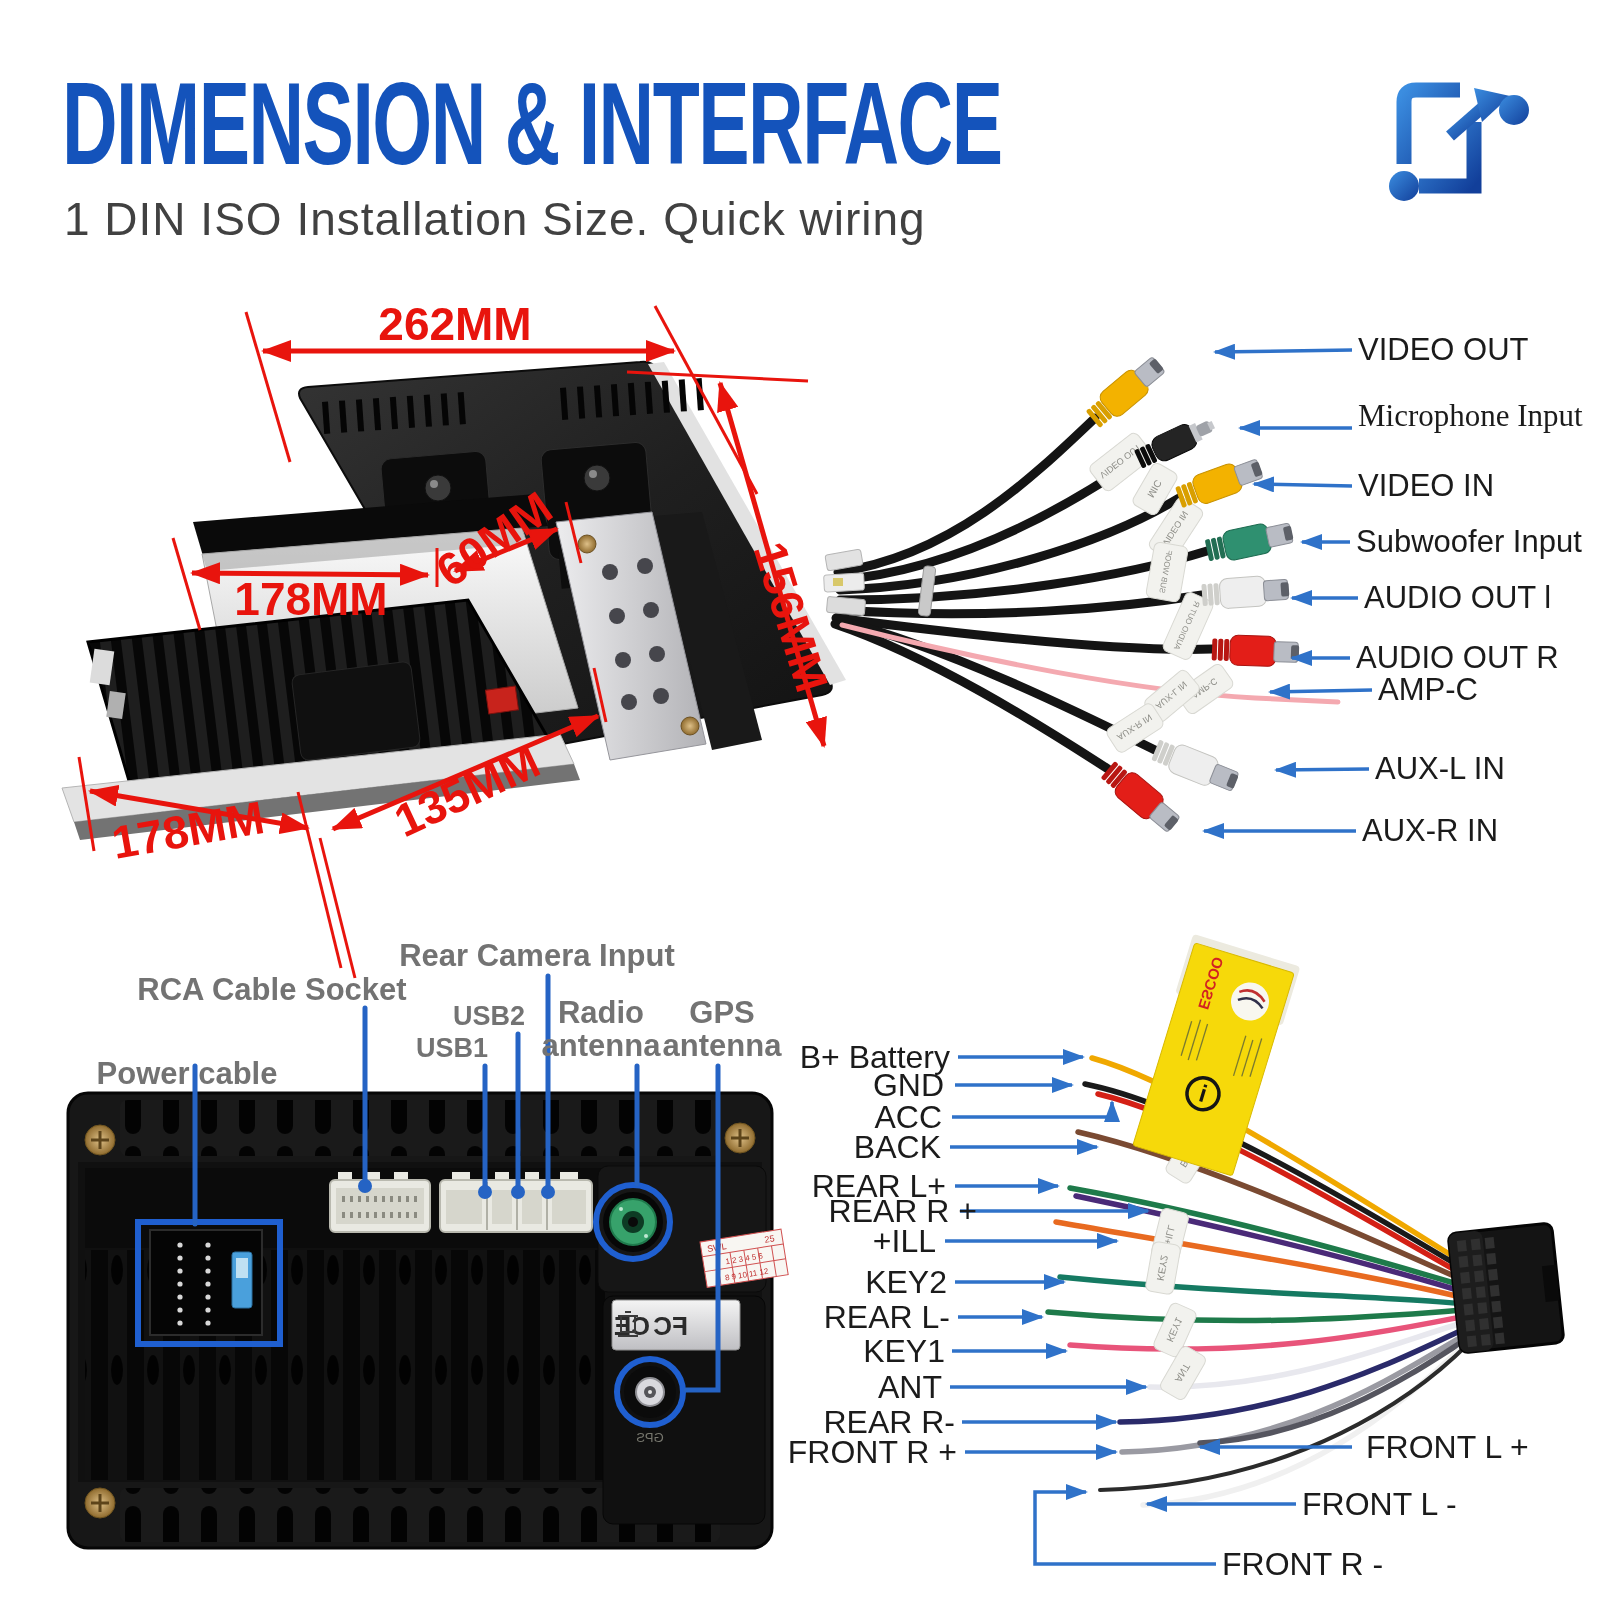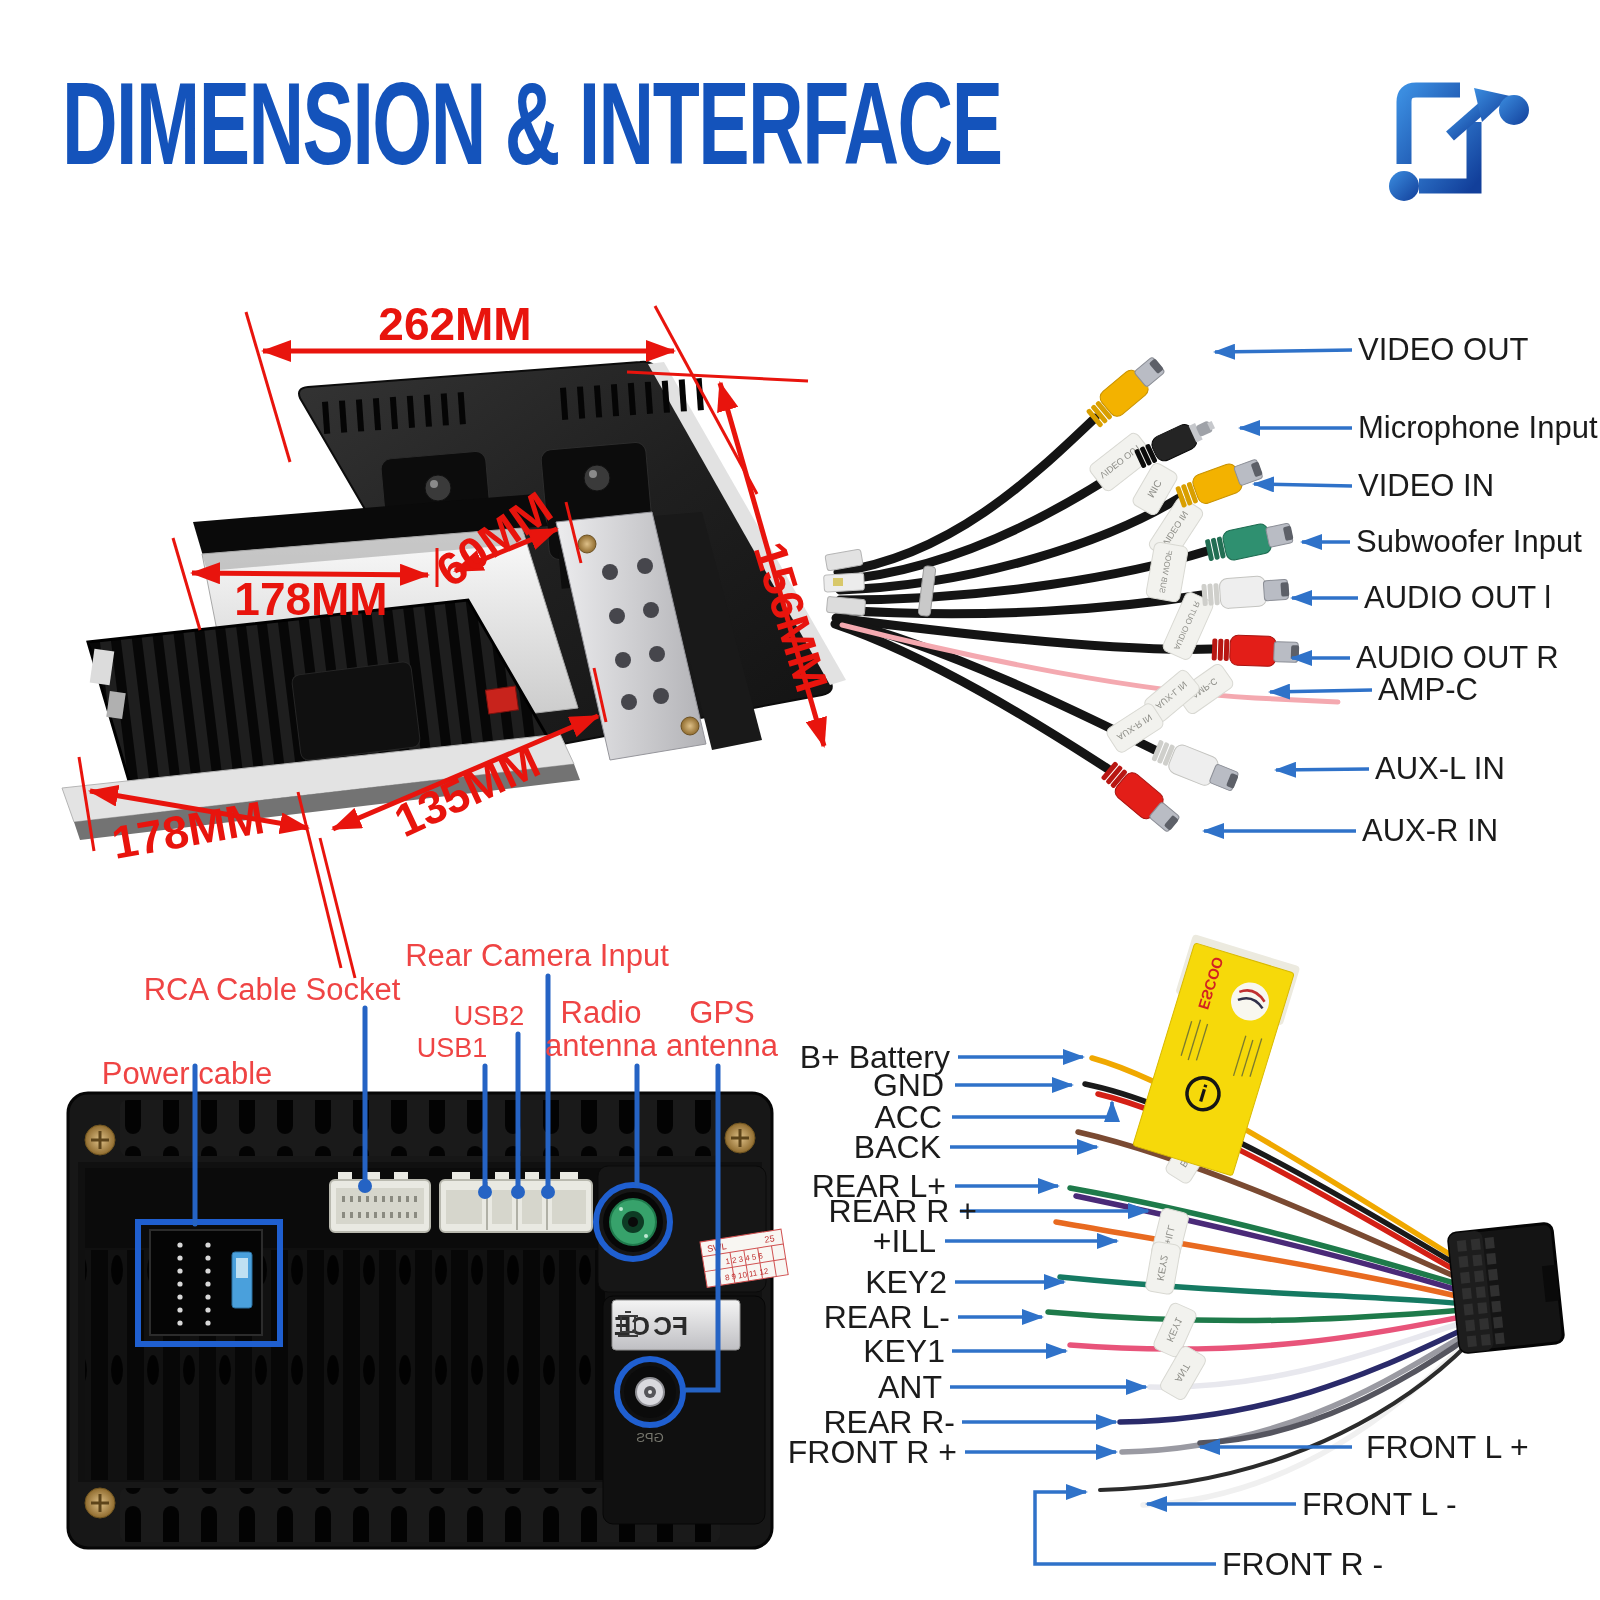--- a/index.html
+++ b/index.html
@@ -5,21 +5,21 @@
   html,body{margin:0;padding:0;background:#fff;}
   #canvas{position:relative;width:1600px;height:1600px;background:#fff;overflow:hidden;
           font-family:"Liberation Sans",sans-serif;}
   #art{position:absolute;left:0;top:0;}
   .lbl{position:absolute;white-space:nowrap;transform:translate(-50%,-50%) rotate(var(--r,0deg));}
   .lbl.anchor-l{transform:translate(0,-50%) rotate(var(--r,0deg));}
   .lbl.anchor-r{transform:translate(-100%,-50%) rotate(var(--r,0deg));}
   .dim{font-size:46px;font-weight:bold;color:#e8140d;letter-spacing:0;}
   .hlabel{font-size:31px;color:#1b1b1b;}
   .ilabel{font-size:32px;color:#1b1b1b;}
-  .blabel{font-size:31px;font-weight:400;color:#ef4444;}
+  .blabel{font-size:31px;font-weight:700;color:#737373;}
   .blabel.small{font-size:27px;}
   .blabel.wrap{white-space:normal;text-align:center;line-height:1.06;width:150px;}
   .title{position:absolute;left:62px;top:58px;font-size:104px;font-weight:bold;color:#1453bb;
          letter-spacing:-2px;transform:scale(0.74,1.12);transform-origin:0 0;white-space:nowrap;}
   .subtitle{position:absolute;left:64px;top:192px;font-size:46px;color:#414141;letter-spacing:1px;white-space:nowrap;}
 </style>
 </head>
 <body>
 
 <div id="canvas">
@@ -567,30 +567,31 @@
     <circle cx="22" cy="114" r="15" fill="url(#gBlue)"></circle>
     <path d="M 37,114 H 92 V 50" stroke="url(#gBlue)" stroke-width="15" fill="none"></path>
     <path d="M 92,120 H 106" stroke="url(#gBlue)" stroke-width="15" fill="none"></path>
     <path d="M 68,64 L 100,36" stroke="url(#gBlue)" stroke-width="12" fill="none"></path>
     <path d="M 92,16 L 128,24 L 100,50 Z" fill="url(#gBlue)"></path>
     <circle cx="132" cy="38" r="15" fill="url(#gBlue)"></circle>
   </g>
 </svg>
 
 <div class="title">DIMENSION &amp; INTERFACE</div>
+<div class="subtitle">1 DIN ISO Installation Size. Quick wiring</div>
 
 <div class="lbl dim" style="left:455px;top:324px;">262MM</div>
 <div class="lbl dim" style="left:791px;top:617px;--r:73deg;">156MM</div>
 <div class="lbl dim" style="left:311px;top:599px;">178MM</div>
 <div class="lbl dim" style="left:494px;top:539px;--r:-35deg;">60MM</div>
 <div class="lbl dim" style="left:467px;top:791px;--r:-25deg;">135MM</div>
 <div class="lbl dim" style="left:188px;top:830px;--r:-10deg;">178MM</div>
 
 <div class="lbl hlabel anchor-l" style="left:1358px;top:350px;">VIDEO OUT</div>
-<div class="lbl hlabel anchor-l" style="left:1358px;top:428px;">Microphone Input</div>
+<div class="lbl hlabel anchor-l" style="left:1358px;top:416px;font-family:Liberation Serif, serif;">Microphone Input</div>
 <div class="lbl hlabel anchor-l" style="left:1358px;top:486px;">VIDEO IN</div>
 <div class="lbl hlabel anchor-l" style="left:1356px;top:542px;">Subwoofer Input</div>
 <div class="lbl hlabel anchor-l" style="left:1364px;top:598px;">AUDIO OUT l</div>
 <div class="lbl hlabel anchor-l" style="left:1356px;top:658px;">AUDIO OUT R</div>
 <div class="lbl hlabel anchor-l" style="left:1378px;top:690px;">AMP-C</div>
 <div class="lbl hlabel anchor-l" style="left:1375px;top:769px;">AUX-L IN</div>
 <div class="lbl hlabel anchor-l" style="left:1362px;top:831px;">AUX-R IN</div>
 
 <div class="lbl blabel" style="left:187px;top:1046px;margin-top:28px;">Power cable</div>
 <div class="lbl blabel" style="left:272px;top:990px;">RCA Cable Socket</div>

